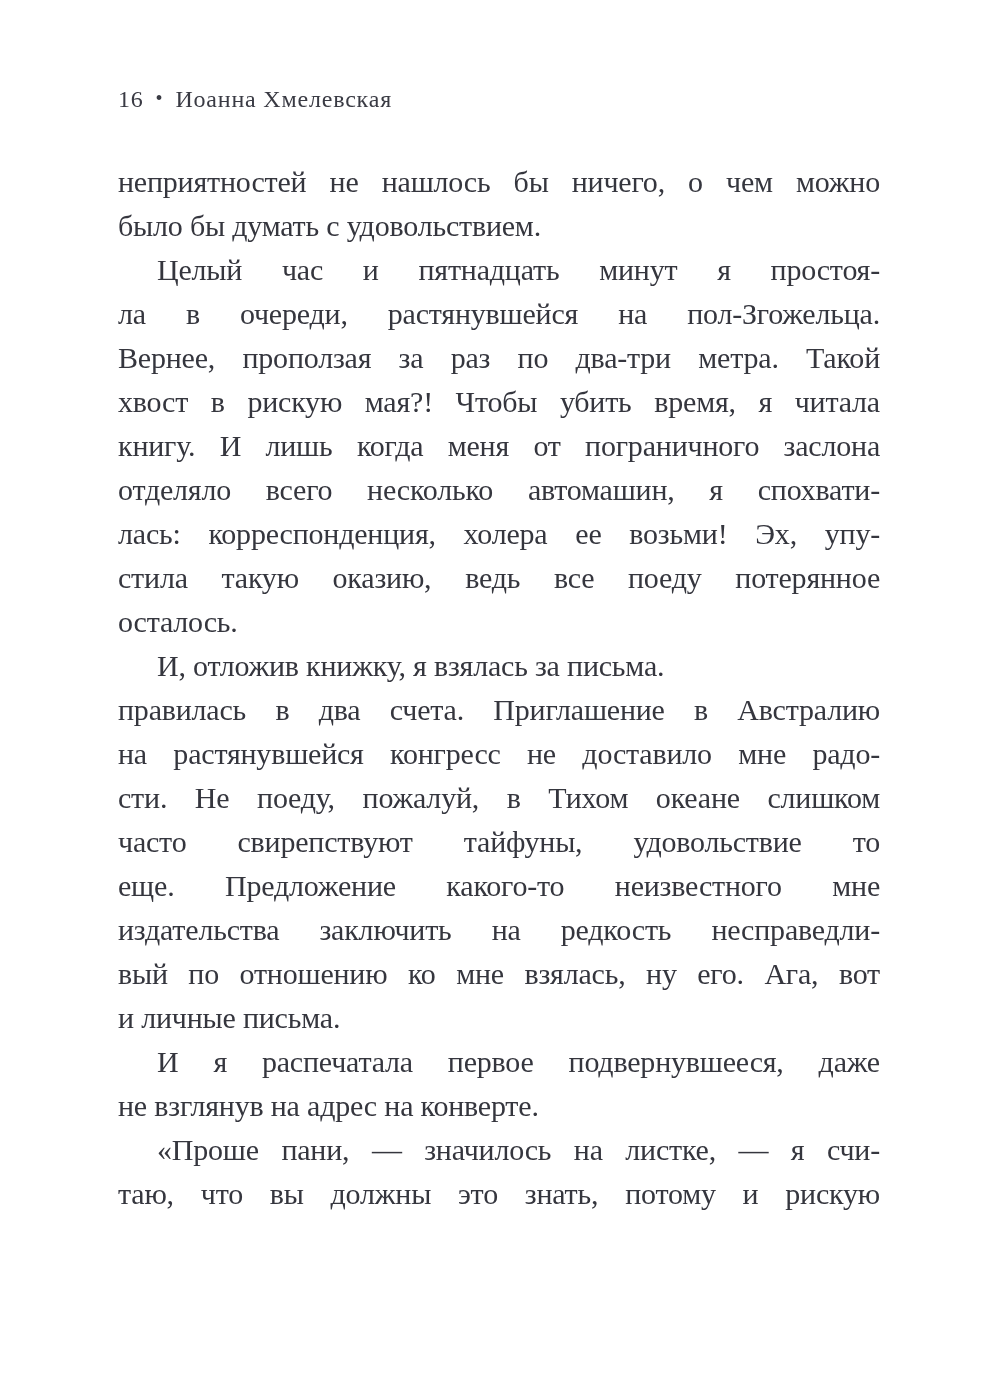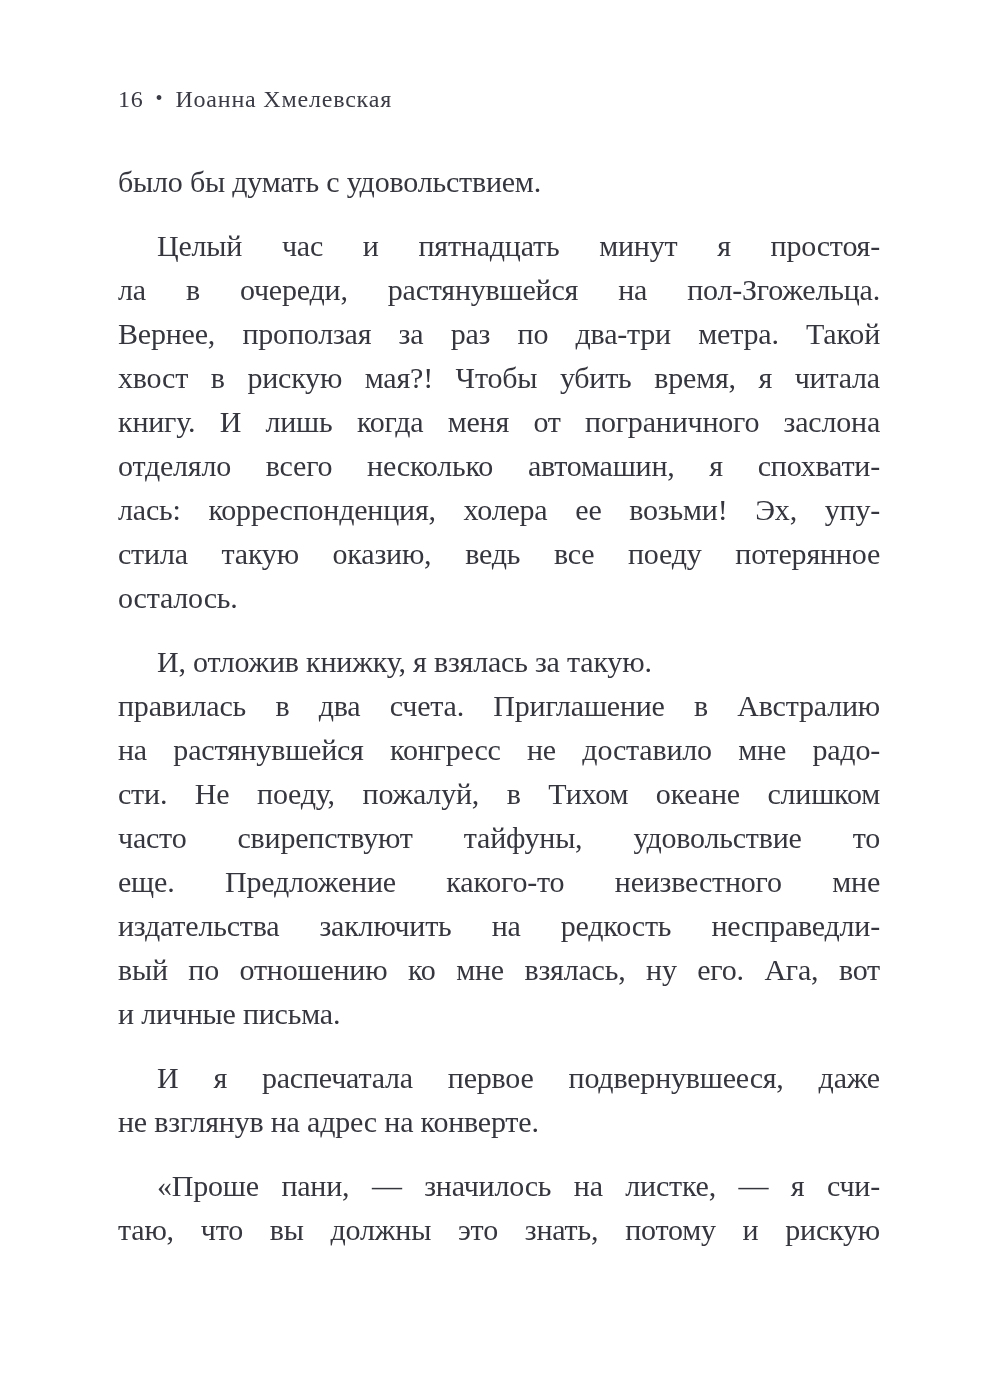--- a/index.html
+++ b/index.html
@@ -56,49 +56,49 @@
   .line.just {
     text-align: justify;
     text-align-last: justify;
   }
   .line.last {
     text-align: right;
     text-align-last: left;
   }
   .line.indent {
     text-indent: 39px;
-    margin-top: 20px;
   }
 </style>
 </head>
 <body>
 
 <div class="page">
 
   <div class="page-header">
     <span>16</span><span class="sep">•</span><span>Иоанна Хмелевская</span>
   </div>
 
   <div class="page-text">
       <div class="paragraph">
+        <div class="line just">неприятностей не нашлось бы ничего, о чем можно</div>
         <div class="line last">было бы думать с удовольствием.</div>
       </div>
       <div class="paragraph">
         <div class="line just indent">Целый час и пятнадцать минут я простоя-</div>
         <div class="line just">ла в очереди, растянувшейся на пол-Згожельца.</div>
         <div class="line just">Вернее, проползая за раз по два-три метра. Такой</div>
         <div class="line just">хвост в рискую мая?! Чтобы убить время, я читала</div>
         <div class="line just">книгу. И лишь когда меня от пограничного заслона</div>
         <div class="line just">отделяло всего несколько автомашин, я спохвати-</div>
         <div class="line just">лась: корреспонденция, холера ее возьми! Эх, упу-</div>
         <div class="line just">стила такую оказию, ведь все поеду потерянное</div>
         <div class="line last">осталось.</div>
       </div>
       <div class="paragraph">
-        <div class="line last indent">И, отложив книжку, я взялась за такую.</div>
+        <div class="line last indent">И, отложив книжку, я взялась за письма.</div>
       </div>
       <div class="paragraph">
         <div class="line just">правилась в два счета. Приглашение в Австралию</div>
         <div class="line just">на растянувшейся конгресс не доставило мне радо-</div>
         <div class="line just">сти. Не поеду, пожалуй, в Тихом океане слишком</div>
         <div class="line just">часто свирепствуют тайфуны, удовольствие то</div>
         <div class="line just">еще. Предложение какого-то неизвестного мне</div>
         <div class="line just">издательства заключить на редкость несправедли-</div>
         <div class="line just">вый по отношению ко мне взялась, ну его. Ага, вот</div>
         <div class="line last">и личные письма.</div>

